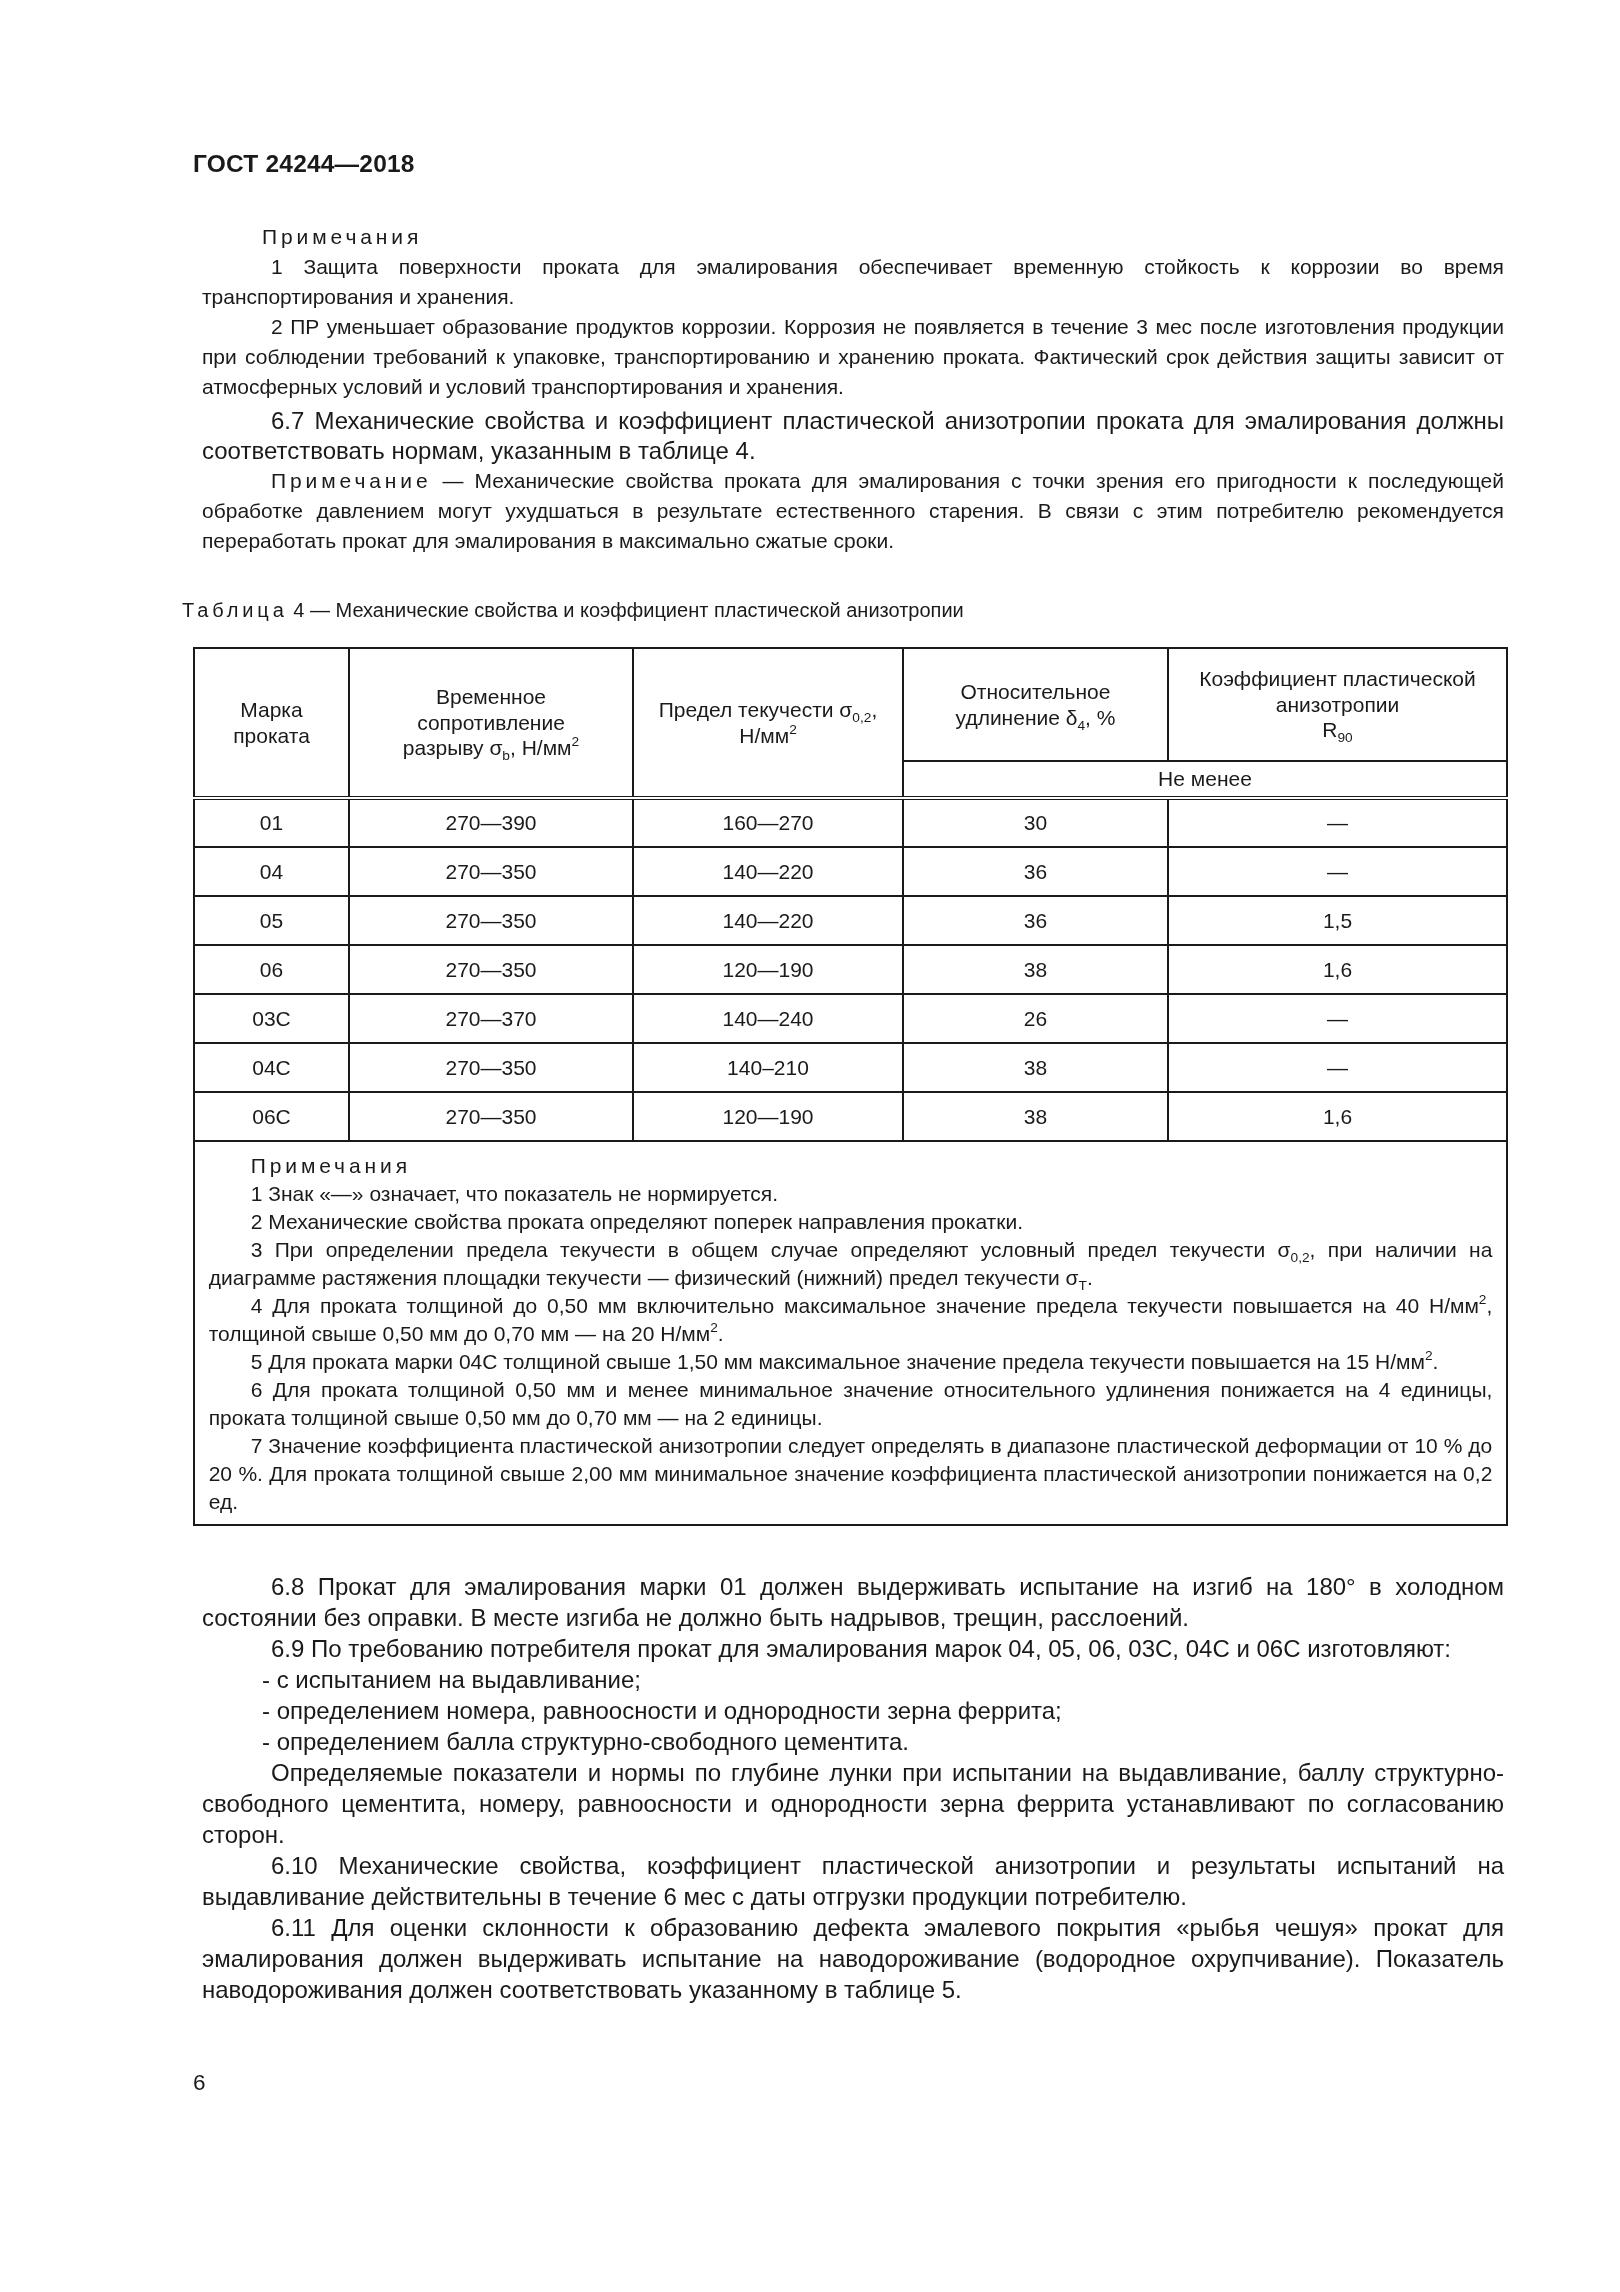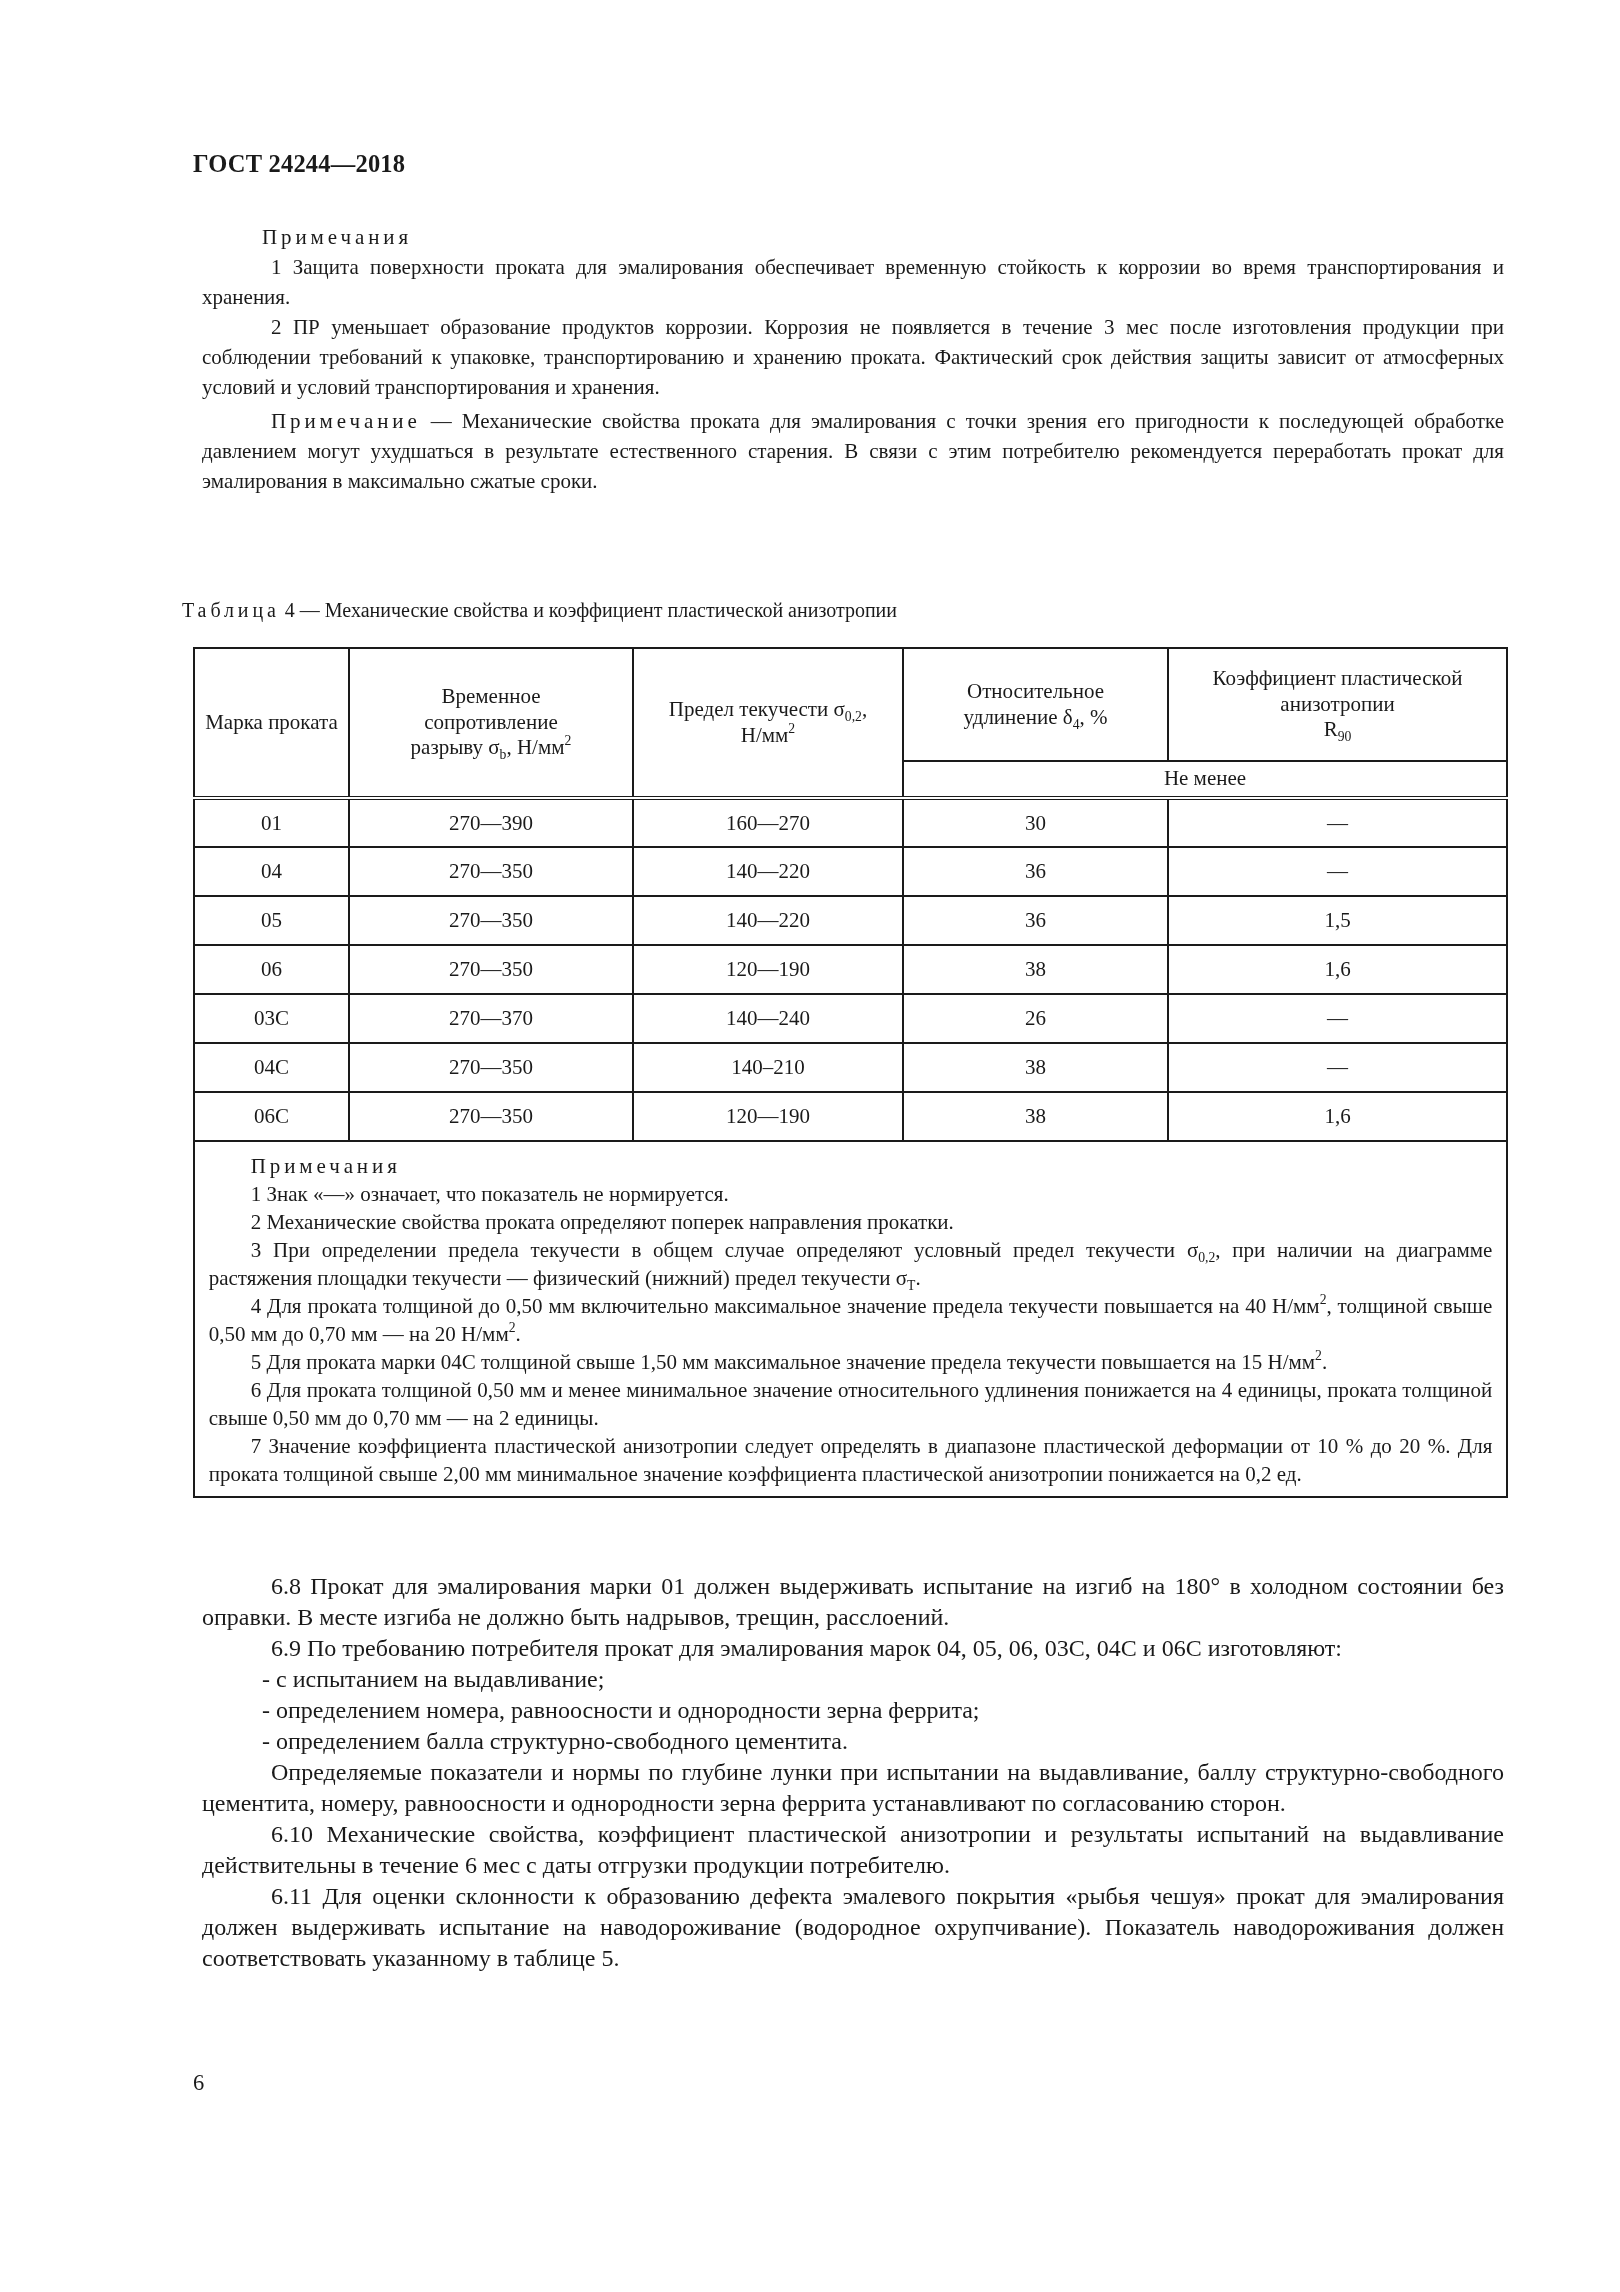--- a/index.html
+++ b/index.html
@@ -2,21 +2,21 @@
 <html><head>
 <meta charset="utf-8">
 <style>
   * { box-sizing: border-box; margin: 0; padding: 0; }
   html, body { width: 1620px; height: 2293px; background: #ffffff; }
   body {
     position: relative;
     font-family: "Liberation Sans", sans-serif;
     color: #1a1a1a;
   }
-  .page { position: absolute; left: 0; top: 0; width: 1620px; height: 1868px; font-family: Liberation Serif, serif; }
+  .page { position: absolute; left: 0; top: 0; width: 1620px; height: 1868px; }
 
   .doc-header {
     position: absolute; left: 193px; top: 150px;
     font-size: 24.5px; font-weight: bold; letter-spacing: 0.2px;
   }
 
   .block { position: absolute; left: 193px; width: 1311px; }
 
   .small { font-size: 21px; line-height: 30px; }
   .large { font-size: 24px; line-height: 30px; }
@@ -70,20 +70,21 @@
 
   <div class="doc-header">ГОСТ 24244—2018</div>
 
   <div class="block small" style="top:222px;">
     <p class="indent spaced">Примечания</p>
     <p class="indent just">1 Защита поверхности проката для эмалирования обеспечивает временную стойкость к коррозии во время транспортирования и хранения.</p>
     <p class="indent just">2 ПР уменьшает образование продуктов коррозии. Коррозия не появляется в течение 3 мес после изготов­ления продукции при соблюдении требований к упаковке, транспортированию и хранению проката. Фактический срок действия защиты зависит от атмосферных условий и условий транспортирования и хранения.</p>
   </div>
 
   <div class="block" style="top:406px;">
+    <p class="indent just large">6.7 Механические свойства и коэффициент пластической анизотропии проката для эмалирования должны соответствовать нормам, указанным в таблице 4.</p>
     <p class="indent just small"><span class="spaced">Примечание</span><span> — Механические свойства проката для эмалирования с точки зрения его пригодности к последующей обработке давлением могут ухудшаться в результате естественного старения. В связи с этим потребителю рекомендуется переработать прокат для эмалирования в максимально сжатые сроки.</span></p>
   </div>
 
   <div class="table-title"><span class="spaced">Таблица</span><span> 4 — Механические свойства и коэффициент пластической анизотропии</span></div>
 
   <table class="t4">
     <colgroup>
       <col style="width:155px">
       <col style="width:284px">
       <col style="width:270px">

